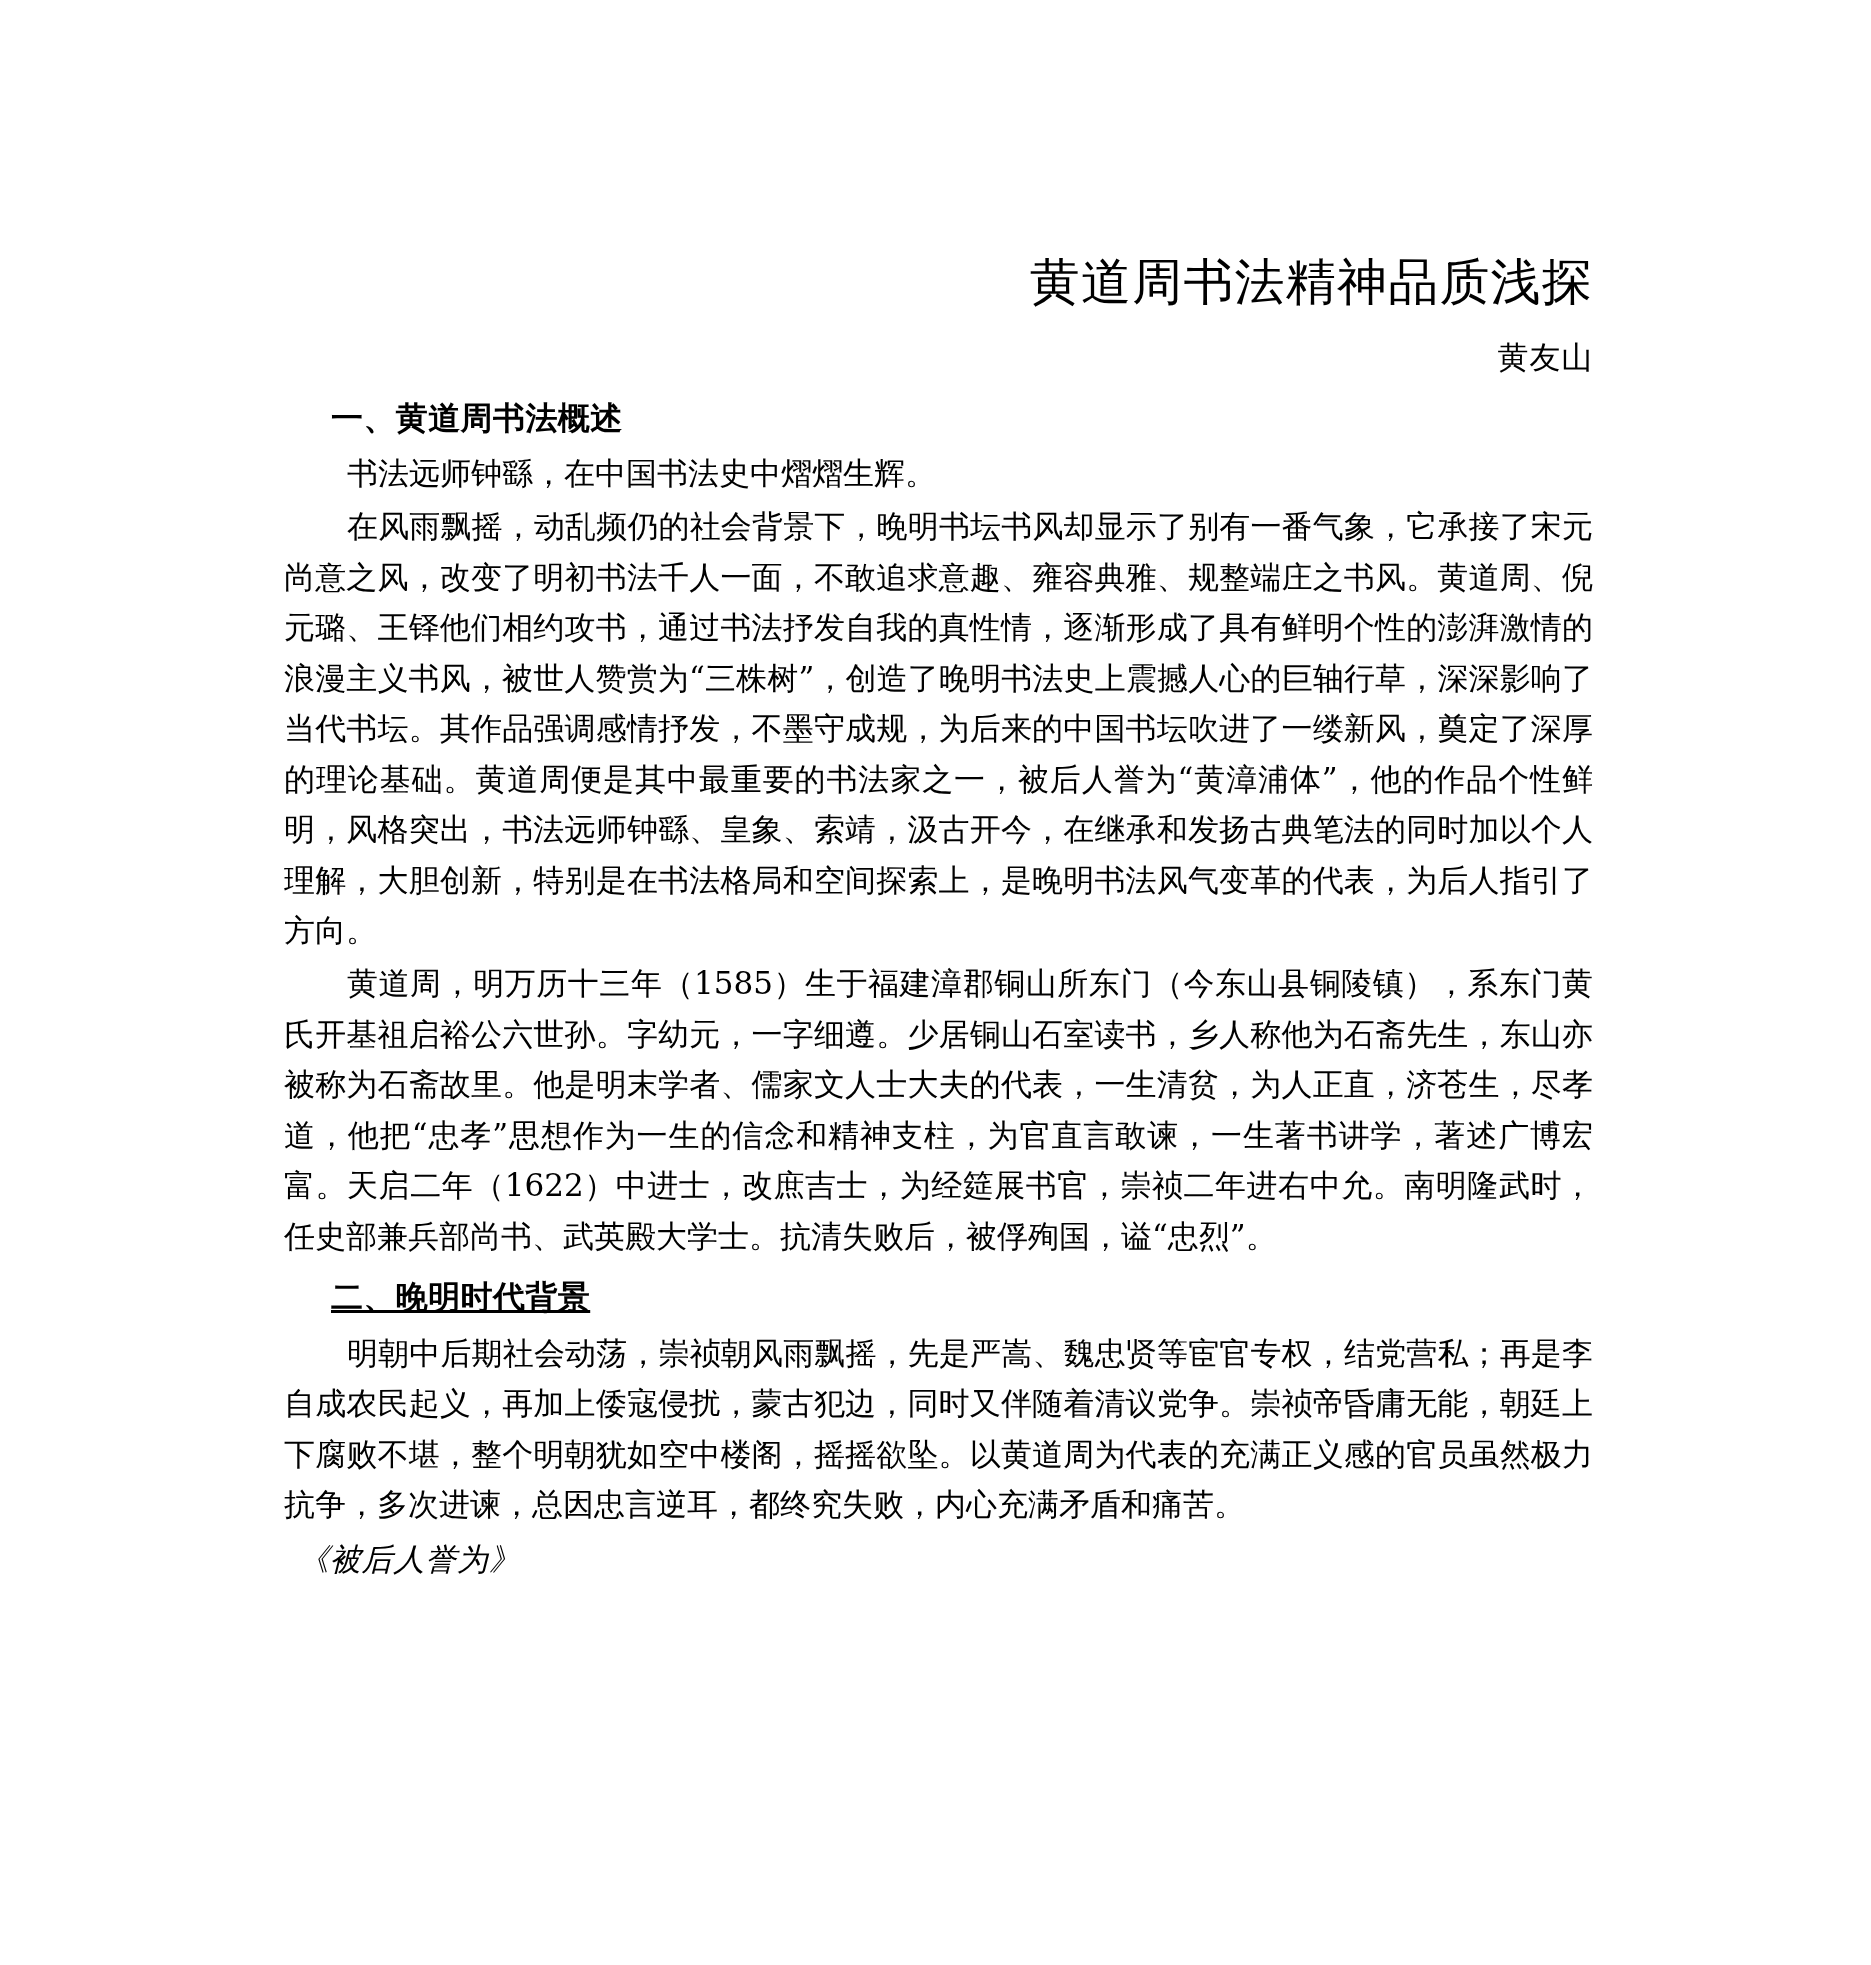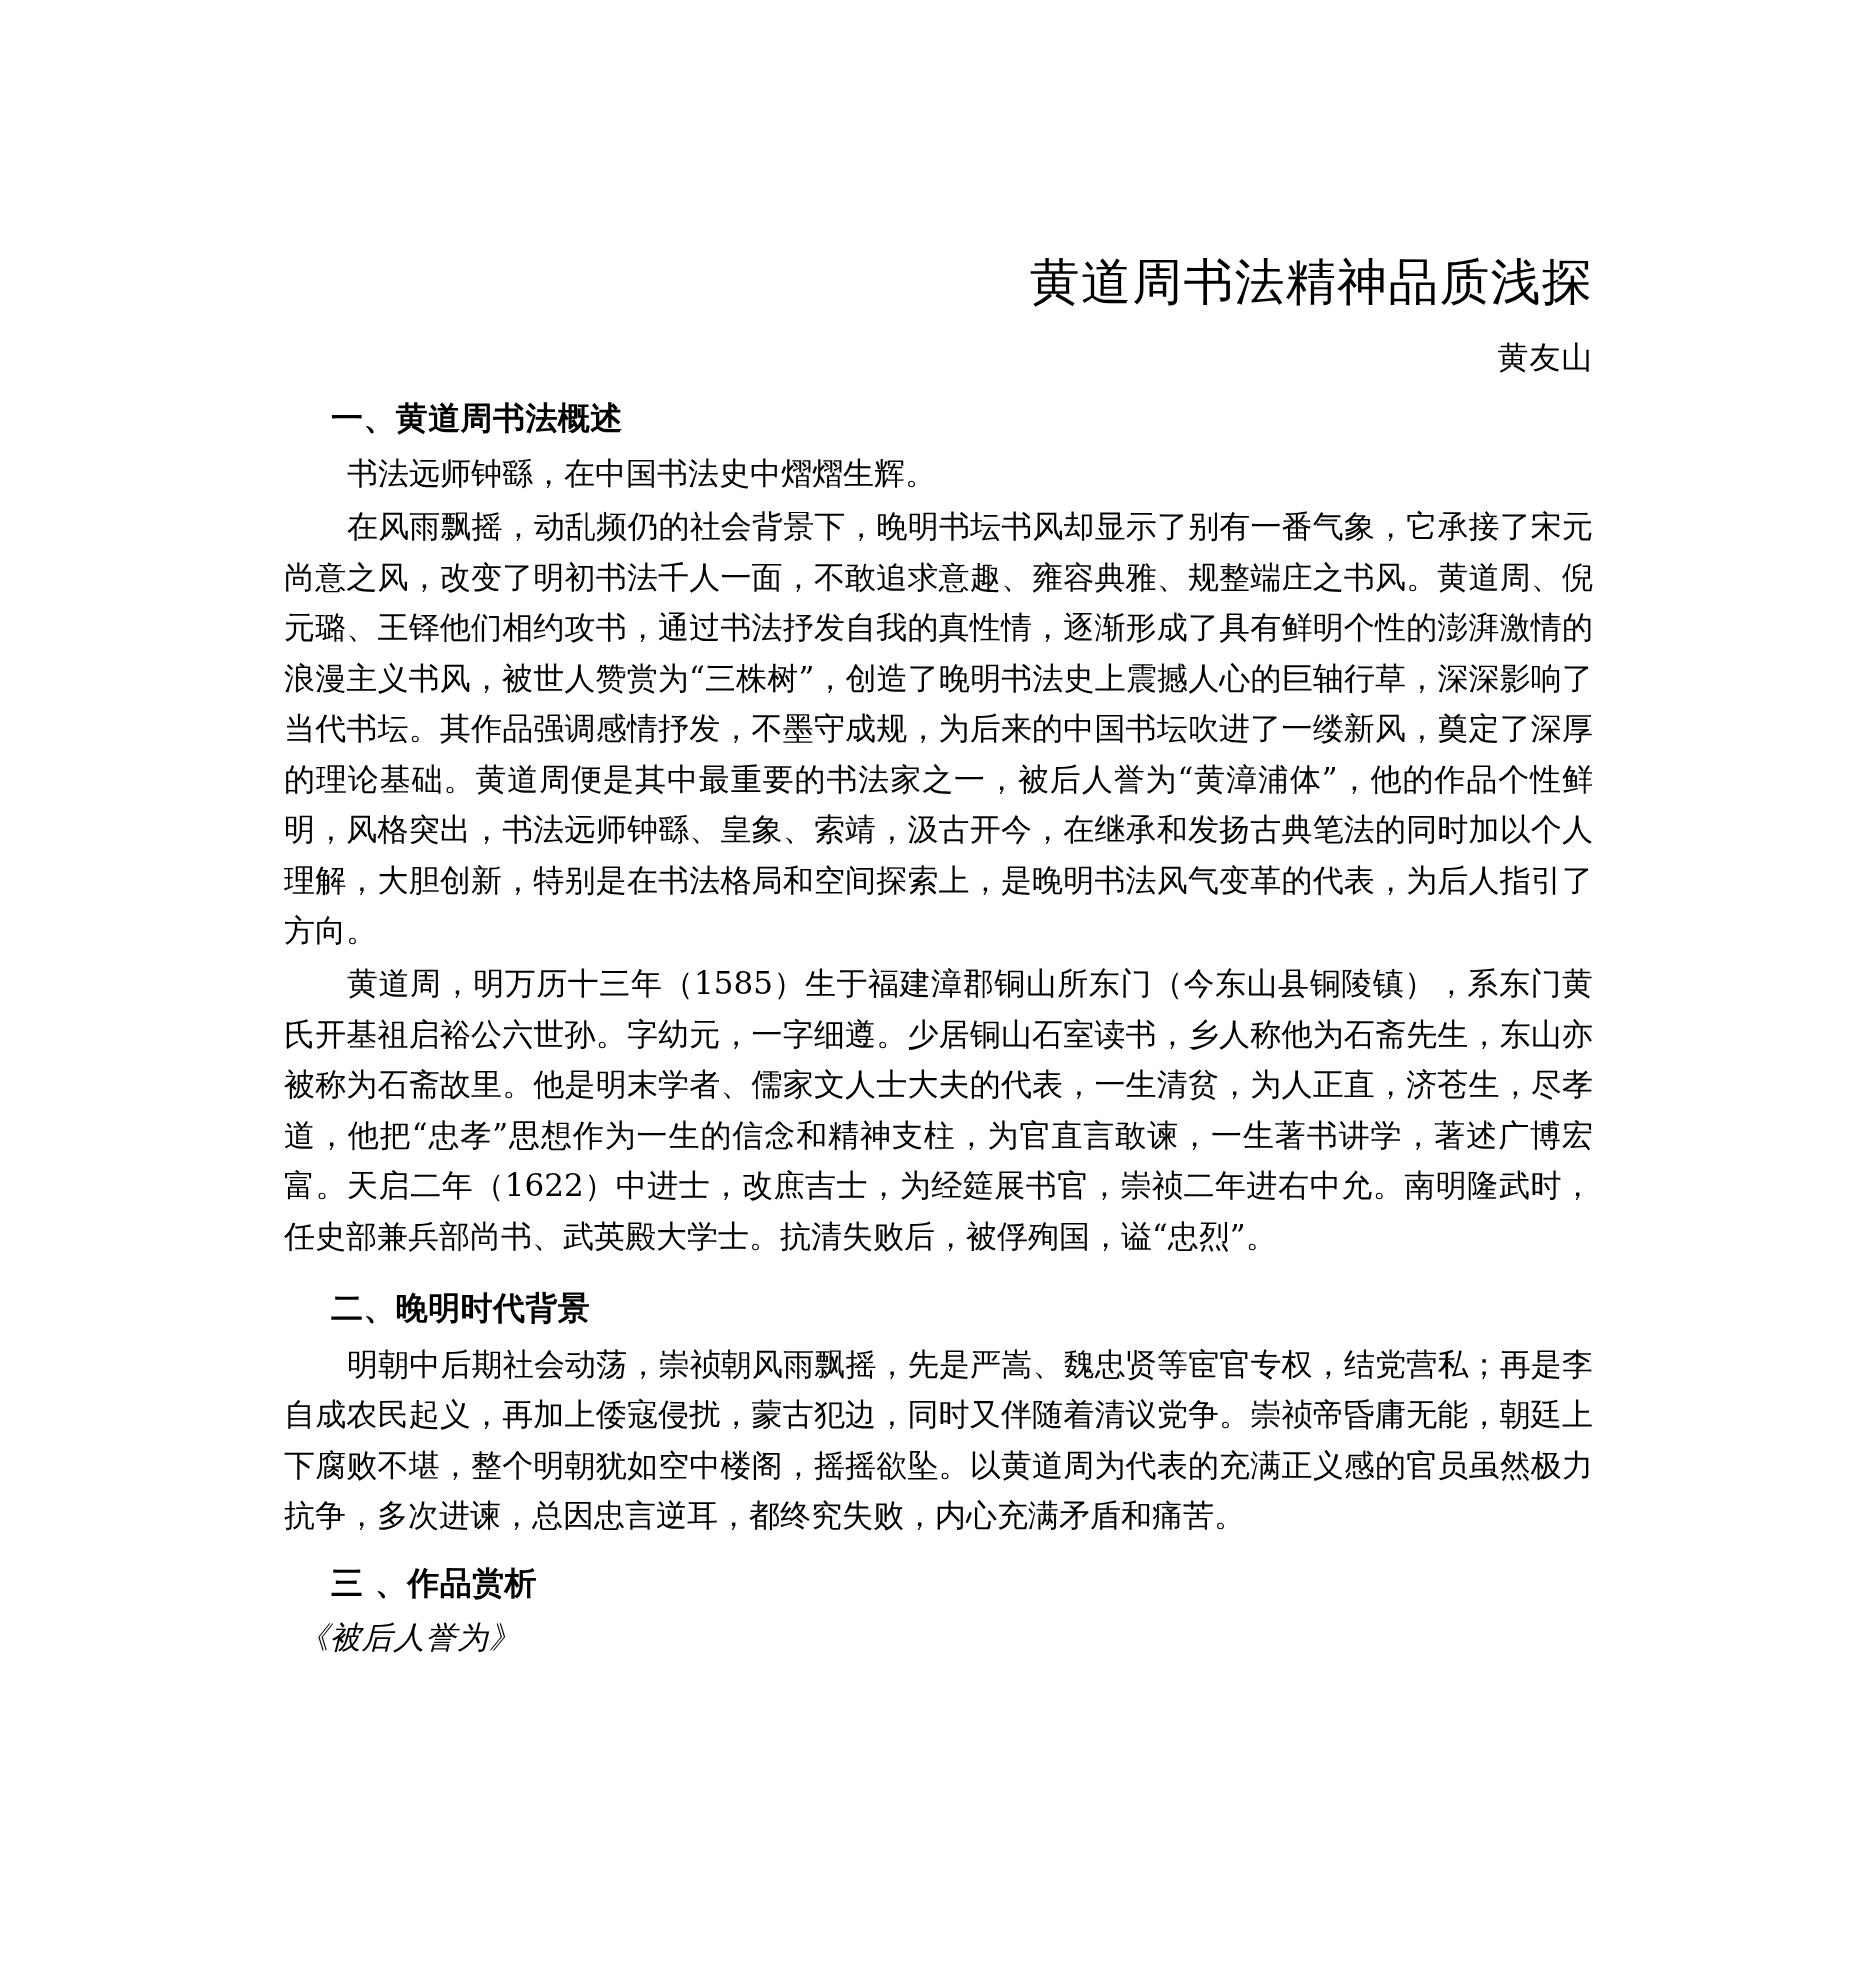--- a/index.html
+++ b/index.html
@@ -50,21 +50,21 @@
   
   .section-heading {
     font-size: 32px;
     font-weight: bold;
     line-height: 1.45;
     letter-spacing: 0.4px;
     margin: 18px 0 7px 0;
     padding-left: 47px;
     font-family: "DejaVu Sans", "Liberation Sans", sans-serif;
   }
-  .section-heading.h-two { margin-top: 24px; }
+  .section-heading.h-two { margin-top: 13px; text-decoration: underline; }
   .section-heading.h-three { margin-top: 19.7px; }
 
   
   .body-par {
     font-size: 31px;
     line-height: 1.63;
     text-align: justify;
     text-justify: inter-character;
     text-indent: 63px;
     margin: 0 0 2.4px 0;
@@ -97,20 +97,19 @@
     <p class="body-par">书法远师钟繇，在中国书法史中熠熠生辉。</p>
 
     <p class="body-par">在风雨飘摇，动乱频仍的社会背景下，晚明书坛书风却显示了别有一番气象，它承接了宋元尚意之风，改变了明初书法千人一面，不敢追求意趣、雍容典雅、规整端庄之书风。黄道周、倪元璐、王铎他们相约攻书，通过书法抒发自我的真性情，逐渐形成了具有鲜明个性的澎湃激情的浪漫主义书风，被世人赞赏为“三株树”，创造了晚明书法史上震撼人心的巨轴行草，深深影响了当代书坛。其作品强调感情抒发，不墨守成规，为后来的中国书坛吹进了一缕新风，奠定了深厚的理论基础。黄道周便是其中最重要的书法家之一，被后人誉为“黄漳浦体”，他的作品个性鲜明，风格突出，书法远师钟繇、皇象、索靖，汲古开今，在继承和发扬古典笔法的同时加以个人理解，大胆创新，特别是在书法格局和空间探索上，是晚明书法风气变革的代表，为后人指引了方向。</p>
 
     <p class="body-par">黄道周，明万历十三年（1585）生于福建漳郡铜山所东门（今东山县铜陵镇），系东门黄氏开基祖启裕公六世孙。字幼元，一字细遵。少居铜山石室读书，乡人称他为石斋先生，东山亦被称为石斋故里。他是明末学者、儒家文人士大夫的代表，一生清贫，为人正直，济苍生，尽孝道，他把“忠孝”思想作为一生的信念和精神支柱，为官直言敢谏，一生著书讲学，著述广博宏富。天启二年（1622）中进士，改庶吉士，为经筵展书官，崇祯二年进右中允。南明隆武时，任史部兼兵部尚书、武英殿大学士。抗清失败后，被俘殉国，谥“忠烈”。</p>
 
     <h2 class="section-heading h-two">二、晚明时代背景</h2>
 
     <p class="body-par">明朝中后期社会动荡，崇祯朝风雨飘摇，先是严嵩、魏忠贤等宦官专权，结党营私；再是李自成农民起义，再加上倭寇侵扰，蒙古犯边，同时又伴随着清议党争。崇祯帝昏庸无能，朝廷上下腐败不堪，整个明朝犹如空中楼阁，摇摇欲坠。以黄道周为代表的充满正义感的官员虽然极力抗争，多次进谏，总因忠言逆耳，都终究失败，内心充满矛盾和痛苦。</p>
 
-    <h2 class="section-heading h-three">三 、作品赏析</h2>
 
     <div class="work-title">《被后人誉为》</div>
 
   </div>
 
 </div>
 
 
 </body></html>

